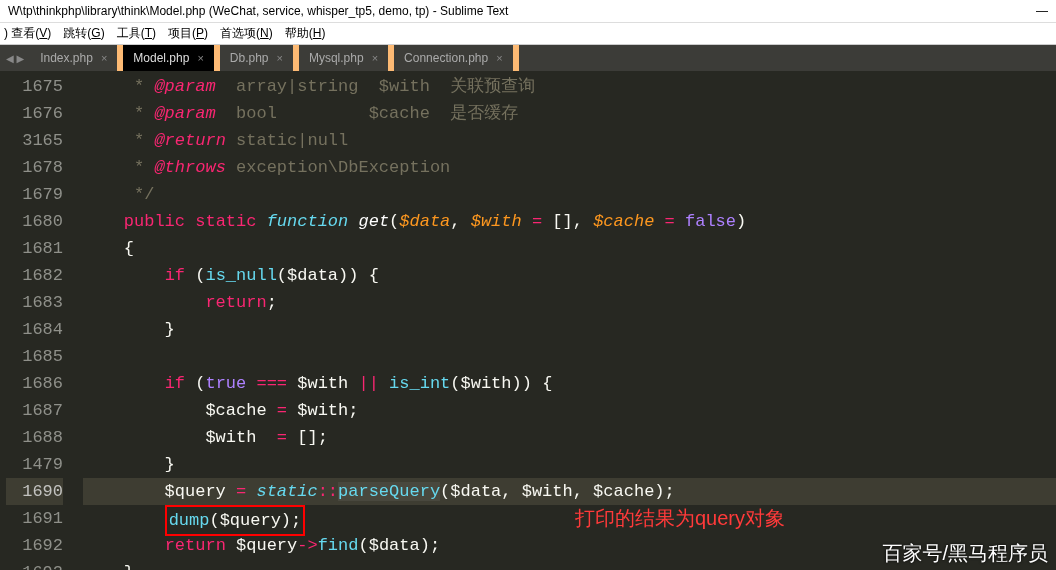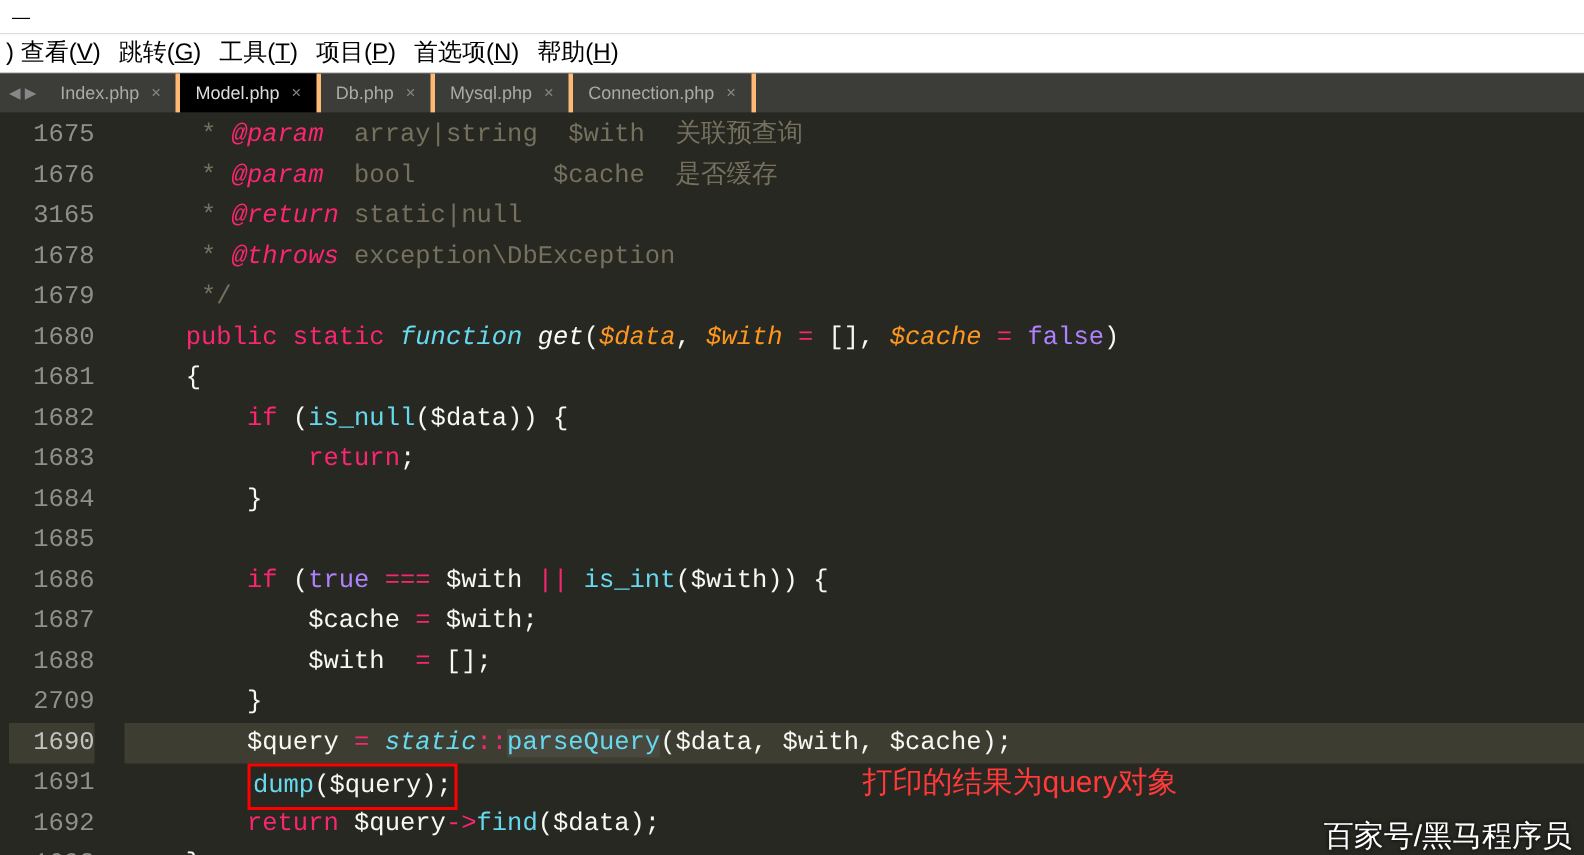--- a/index.html
+++ b/index.html
@@ -16,21 +16,21 @@
   padding: 4px 8px;
   font-size: 12px;
   color: #000;
   border-bottom: 1px solid #ddd;
   display: flex;
   justify-content: space-between;
 }
 .menubar {
   background: #fff;
   padding: 2px 4px;
-  font-size: 16px;
+  font-size: 12px;
   color: #000;
   border-bottom: 1px solid #ccc;
 }
 .menubar span { margin-right: 12px; cursor: default; }
 .menubar span u { text-decoration: underline; }
 
 .editor-area {
   background: #272822;
   height: calc(100% - 42px);
   display: flex;
@@ -48,21 +48,21 @@
   color: #888;
   padding: 0 6px;
   font-size: 10px;
 }
 .tab {
   padding: 4px 10px;
   color: #aaa;
   display: flex;
   align-items: center;
   gap: 8px;
-  border-right: 3px solid #fdba74;
+  border-right: 6px solid #fdba74;
   height: 100%;
 }
 .tab.active {
   background: #000000;
   color: #ddd;
 }
 .tab-close {
   color: #888;
   font-size: 11px;
 }
@@ -127,20 +127,21 @@
   color: #fff;
   font-size: 20px;
   font-family: "Microsoft YaHei", sans-serif;
   text-shadow: 0 0 3px #000;
 }
 </style>
 </head>
 <body>
 
 <div class="titlebar">
+  <span>W\tp\thinkphp\library\think\Model.php (WeChat, service, whisper_tp5, demo, tp) - Sublime Text</span>
   <span>—</span>
 </div>
 
 <div class="menubar"><span>)  查看(<u>V</u>)</span><span>跳转(<u>G</u>)</span><span>工具(<u>T</u>)</span><span>项目(<u>P</u>)</span><span>首选项(<u>N</u>)</span><span>帮助(<u>H</u>)</span></div>
 
 <div class="editor-area">
   <div class="tabbar">
     <span class="tab-left-icons">◀ ▶</span>
   <div class="tab">
         <span>Index.php</span>
@@ -172,21 +173,21 @@
         <div>1679</div>
         <div>1680</div>
         <div>1681</div>
         <div>1682</div>
         <div>1683</div>
         <div>1684</div>
         <div>1685</div>
         <div>1686</div>
         <div>1687</div>
         <div>1688</div>
-        <div>2709</div>
+        <div>1479</div>
         <div class="ln-hl">1690</div>
         <div>1691</div>
         <div>1692</div>
         <div>1693</div>
       </div>
     <div class="code"><div class="line"><span class="">     </span><span class="c-comment">* </span><span class="c-tag">@param</span><span class="c-comment">  array|string  $with  关联预查询</span></div><div class="line"><span class="">     </span><span class="c-comment">* </span><span class="c-tag">@param</span><span class="c-comment">  bool         $cache  是否缓存</span></div><div class="line"><span class="">     </span><span class="c-comment">* </span><span class="c-tag">@return</span><span class="c-comment"> static|null</span></div><div class="line"><span class="">     </span><span class="c-comment">* </span><span class="c-tag">@throws</span><span class="c-comment"> exception\DbException</span></div><div class="line"><span class="">     </span><span class="c-comment">*/</span></div><div class="line"><span class="">    </span><span class="c-keyword">public</span><span class=""> </span><span class="c-keyword">static</span><span class=""> </span><span class="c-storage">function</span><span class=""> </span><span class="c-func-decl">get</span><span class="c-punct">(</span><span class="c-var">$data</span><span class="c-punct">, </span><span class="c-var">$with</span><span class=""> </span><span class="c-op">=</span><span class="c-punct"> [], </span><span class="c-var">$cache</span><span class=""> </span><span class="c-op">=</span><span class=""> </span><span class="c-const">false</span><span class="c-punct">)</span></div><div class="line"><span class="c-punct">    {</span></div><div class="line"><span class="">        </span><span class="c-keyword">if</span><span class="c-punct"> (</span><span class="c-func-call">is_null</span><span class="c-punct">($data)) {</span></div><div class="line"><span class="">            </span><span class="c-keyword">return</span><span class="c-punct">;</span></div><div class="line"><span class="c-punct">        }</span></div><div class="line"><span class=""></span></div><div class="line"><span class="">        </span><span class="c-keyword">if</span><span class="c-punct"> (</span><span class="c-const">true</span><span class=""> </span><span class="c-op">===</span><span class="c-punct"> $with </span><span class="c-op">||</span><span class=""> </span><span class="c-func-call">is_int</span><span class="c-punct">($with)) {</span></div><div class="line"><span class="c-punct">            $cache </span><span class="c-op">=</span><span class="c-punct"> $with;</span></div><div class="line"><span class="c-punct">            $with  </span><span class="c-op">=</span><span class="c-punct"> [];</span></div><div class="line"><span class="c-punct">        }</span></div><div class="line hl"><span class="c-punct">        $query </span><span class="c-op">=</span><span class=""> </span><span class="c-storage">static</span><span class="c-op">::</span><span class="c-func-call sel">parseQuery</span><span class="c-punct">($data, $with, $cache);</span></div><div class="line"><span class="">        </span><span class="red-box"><span class="c-func-call">dump</span><span class="c-punct">($query);</span></span></div><div class="line"><span class="">        </span><span class="c-keyword">return</span><span class="c-punct"> $query</span><span class="c-op">-&gt;</span><span class="c-func-call">find</span><span class="c-punct">($data);</span></div><div class="line"><span class="c-punct">    }</span></div><div class="annotation-cn" style="left: 500px; top: 434px;">打印的结果为query对象</div></div>
   </div>
   <div class="watermark">百家号/黑马程序员</div>
 </div>
 

